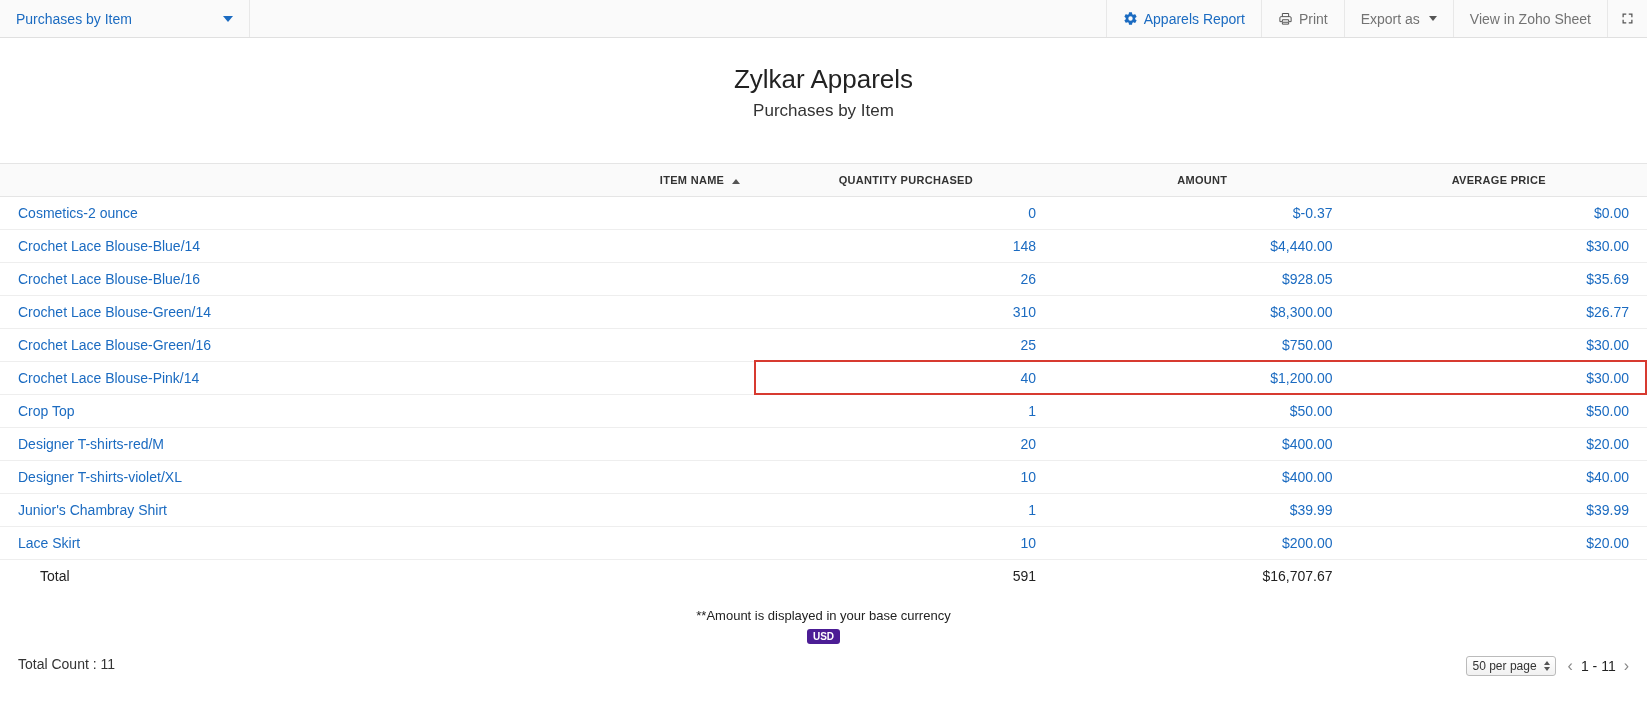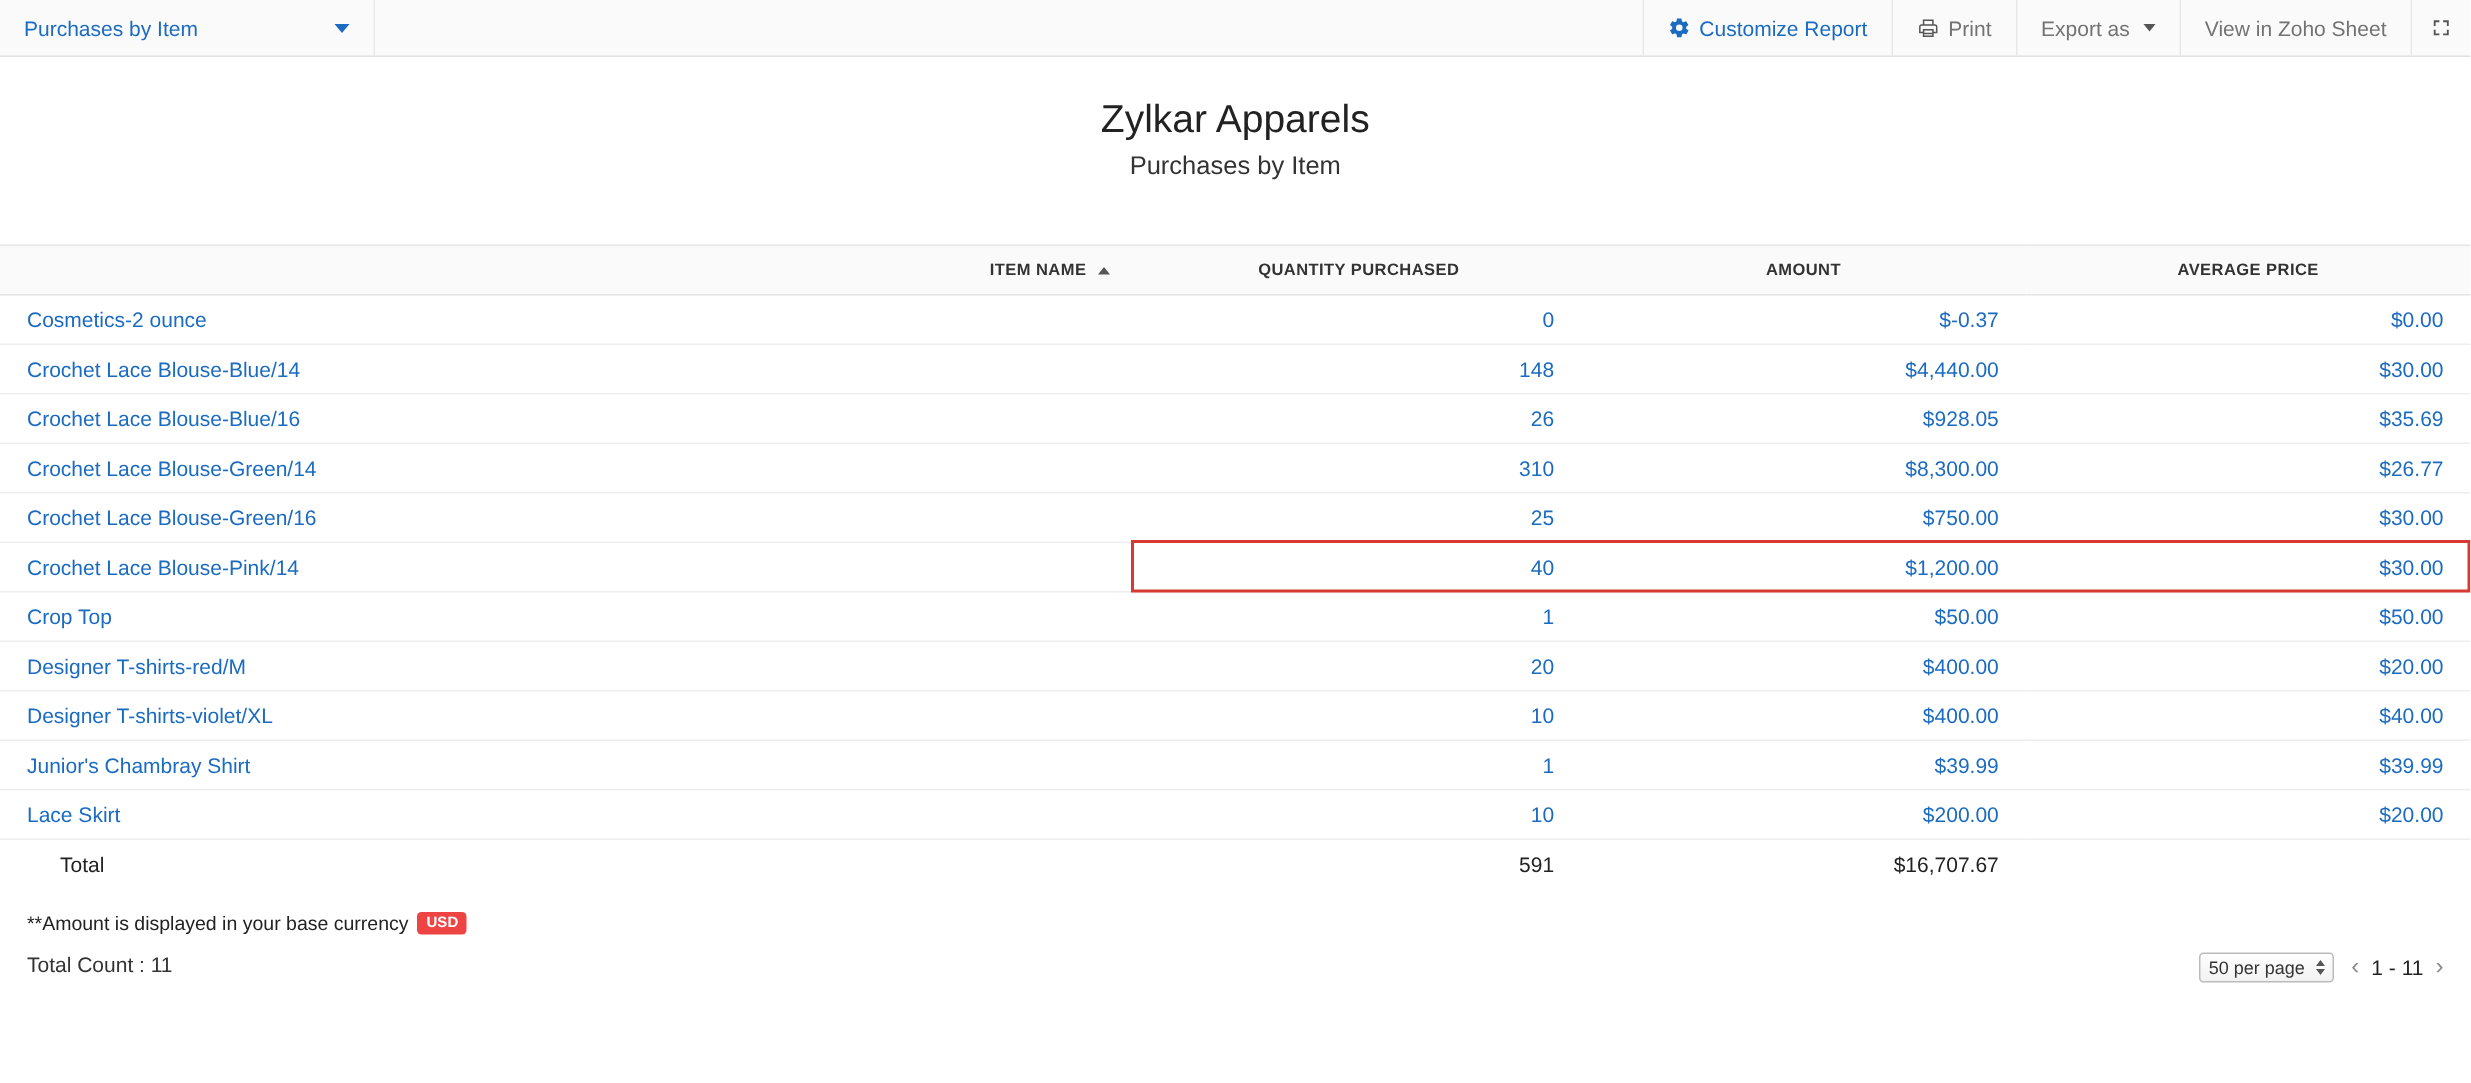--- a/index.html
+++ b/index.html
@@ -102,24 +102,24 @@
   }
   .highlight-box {
     position: absolute;
     border: 2px solid #d73a30;
     pointer-events: none;
   }
   .footer-note {
     padding: 16px 18px 6px 18px;
     font-size: 13px;
     color: #222;
-    display: flex; align-items: center; gap: 6px;
+    display: flex; align-items: center; gap: 6px; flex-direction: column;
   }
   .usd-badge {
-    background: #ef4444;
+    background: #4c1d95;
     color: #fff;
     font-size: 10px;
     font-weight: 700;
     padding: 2px 6px;
     border-radius: 3px;
   }
   .footer-bar {
     display: flex;
     padding: 6px 18px 18px 18px;
     font-size: 14px;
@@ -157,21 +157,21 @@
 <div class="toolbar">
   <div class="toolbar-left">
     <span>Purchases by Item</span>
     <span class="chev-down"></span>
   </div>
   <div class="toolbar-spacer"></div>
   <div class="toolbar-btn accent">
     <svg class="icon" viewBox="0 0 24 24">
         <path fill="#1b6bc1" d="M19.4 13a7.5 7.5 0 0 0 .1-1 7.5 7.5 0 0 0-.1-1l2.1-1.6a.5.5 0 0 0 .1-.6l-2-3.5a.5.5 0 0 0-.6-.2l-2.5 1a7.3 7.3 0 0 0-1.7-1l-.4-2.6A.5.5 0 0 0 14 2h-4a.5.5 0 0 0-.5.4l-.4 2.6a7.3 7.3 0 0 0-1.7 1l-2.5-1a.5.5 0 0 0-.6.2l-2 3.5a.5.5 0 0 0 .1.6L4.5 11a7.5 7.5 0 0 0-.1 1 7.5 7.5 0 0 0 .1 1l-2.1 1.6a.5.5 0 0 0-.1.6l2 3.5a.5.5 0 0 0 .6.2l2.5-1a7.3 7.3 0 0 0 1.7 1l.4 2.6A.5.5 0 0 0 10 22h4a.5.5 0 0 0 .5-.4l.4-2.6a7.3 7.3 0 0 0 1.7-1l2.5 1a.5.5 0 0 0 .6-.2l2-3.5a.5.5 0 0 0-.1-.6ZM12 15.5A3.5 3.5 0 1 1 15.5 12 3.5 3.5 0 0 1 12 15.5Z"></path>
       </svg>
-    <span>Customize Report</span>
+    <span>Apparels Report</span>
   </div>
   <div class="toolbar-btn">
     <svg class="icon" viewBox="0 0 24 24">
         <path fill="none" stroke="#555" stroke-width="1.6" d="M7 9V4h10v5M7 18h10v3H7zM5 9h14a2 2 0 0 1 2 2v6h-4v-3H7v3H3v-6a2 2 0 0 1 2-2Z"></path>
       </svg>
     <span>Print</span>
   </div>
   <div class="toolbar-btn">
     <span>Export as</span>
     <span class="chev-down-dark"></span>

